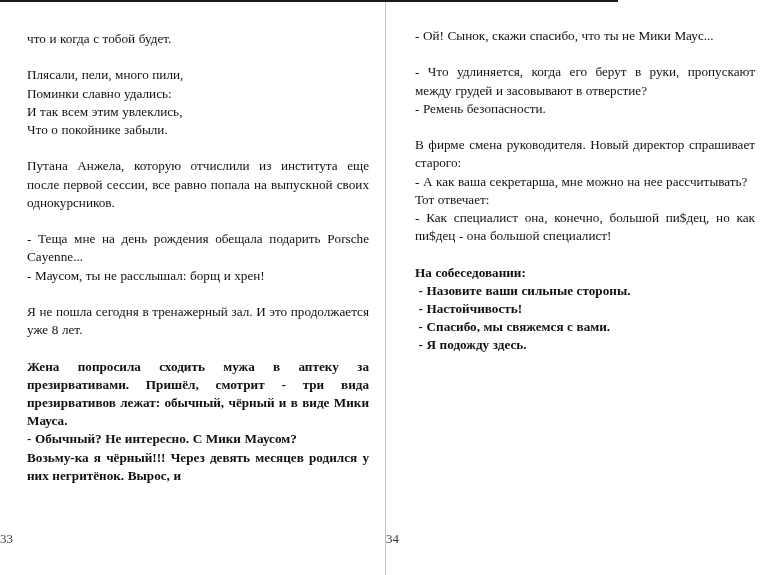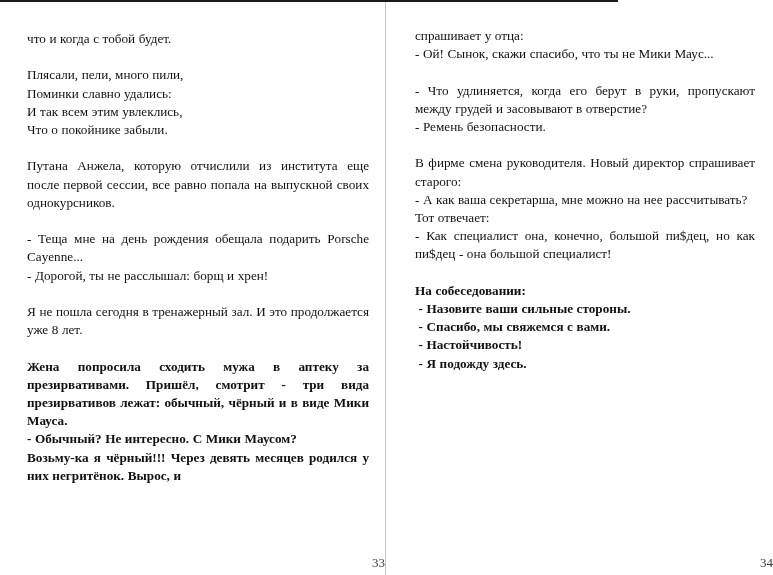--- a/index.html
+++ b/index.html
@@ -72,24 +72,24 @@
     display: block;
     text-align: justify;
   }
   .para.justify-all {
     text-align: justify;
     text-align-last: left;
   }
 
   .page-number {
     position: absolute;
-    bottom: 6px;
+    bottom: 30px;
     left: 0;
     width: 100%;
-    text-align: right;
+    text-align: left;
     font-size: 13px;
     line-height: 16px;
     color: #3a3a3a;
   }
   .page-left  .page-number { padding-right: 6px; }
   .page-right .page-number { padding-right: 10px; }
 </style>
 </head>
 <body>
 
@@ -110,62 +110,61 @@
         <span class="line">И так всем этим увлеклись,</span>
         <span class="line">Что о покойнике забыли.</span>
       </div>
 
       <div class="block">
         <span class="para justify-all">Путана Анжела, которую отчислили из института еще после первой сессии, все равно попала на выпускной своих однокурсников.</span>
       </div>
 
       <div class="block">
         <span class="para justify-all">- Теща мне на день рождения обещала подарить Porsche Cayenne...</span>
-        <span class="line">- Дорогой, ты не расслышал: борщ и хрен!</span>
+        <span class="line">- Маусом, ты не расслышал: борщ и хрен!</span>
       </div>
 
       <div class="block">
         <span class="para justify-all">Я не пошла сегодня в тренажерный зал. И это продолжается уже 8 лет.</span>
       </div>
 
       <div class="block">
         <span class="para justify-all">Жена попросила сходить мужа в аптеку за презирвативами. Пришёл, смотрит - три вида презирвативов лежат: обычный, чёрный и в виде Мики Мауса.</span>
         <span class="line">- Обычный? Не интересно. С Мики Маусом?</span>
         <span class="para justify-all">Возьму-ка я чёрный!!! Через девять месяцев родился у них негритёнок. Вырос, и</span>
       </div>
 
     </div>
     <div class="page-number">33</div>
   </div>
 
   <div class="page page-right">
     <div class="column">
 
       <div class="block">
-        <span class="line">спрашивает у отца:</span>
         <span class="para justify-all">- Ой! Сынок, скажи спасибо, что ты не Мики Маус...</span>
       </div>
 
       <div class="block">
         <span class="para justify-all">- Что удлиняется, когда его берут в руки, пропускают между грудей и засовывают в отверстие?</span>
         <span class="line">- Ремень безопасности.</span>
       </div>
 
       <div class="block">
         <span class="para justify-all">В фирме смена руководителя. Новый директор спрашивает старого:</span>
         <span class="para justify-all">- А как ваша секретарша, мне можно на нее рассчитывать?</span>
         <span class="line">Тот отвечает:</span>
         <span class="para justify-all">- Как специалист она, конечно, большой пи$дец, но как пи$дец - она большой специалист!</span>
       </div>
 
       <div class="block ragged">
         <span class="line">На собеседовании:</span>
         <span class="line"> - Назовите ваши сильные стороны.</span>
+        <span class="line"> - Настойчивость!</span>
         <span class="line"> - Спасибо, мы свяжемся с вами.</span>
-        <span class="line"> - Настойчивость!</span>
         <span class="line"> - Я подожду здесь.</span>
       </div>
 
     </div>
     <div class="page-number">34</div>
   </div>
 
 </div>
 
 </body></html>

